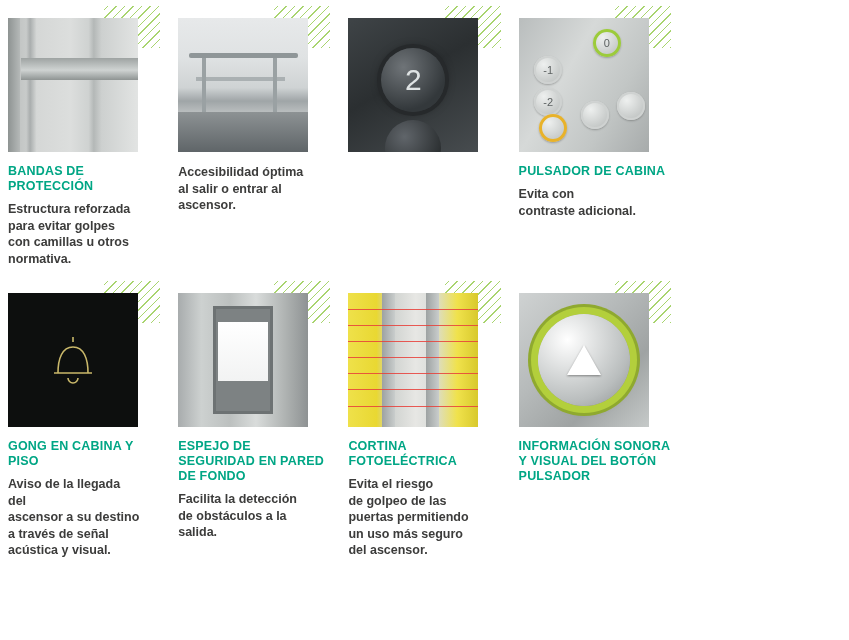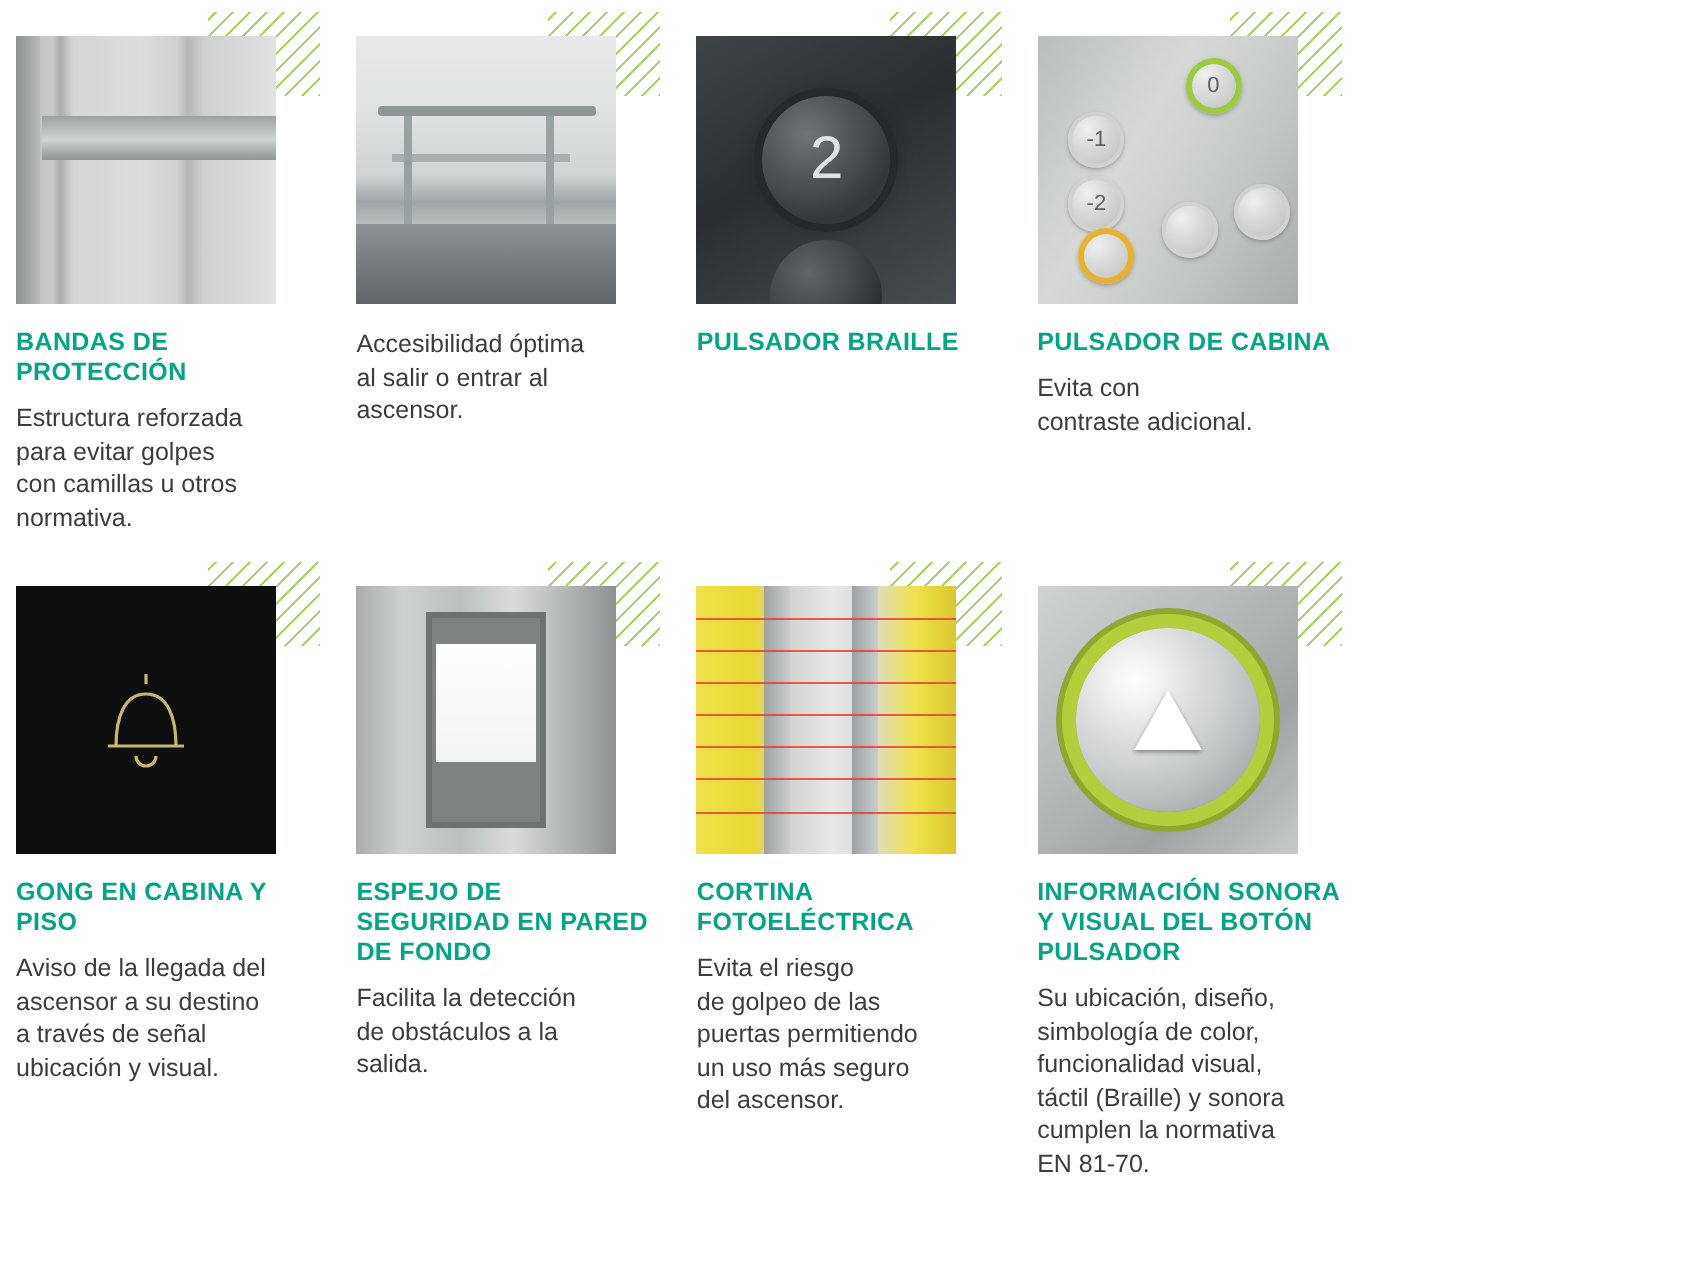--- a/index.html
+++ b/index.html
@@ -75,20 +75,21 @@
     margin: 0 0 7px 0;
     text-transform: uppercase;
   }
   .card-desc {
     font-size: 12.5px;
     line-height: 16.5px;
     color: #3c3c3b;
     margin: 0;
     max-width: 132px;
     white-space: pre-line;
+    font-weight: bold;
   }
 
   
   .ph { position:absolute; inset:0; }
 
   
   .ph-bands {
     background: linear-gradient(90deg,
       #b9bcbb 0%, #c8cbca 14%, #a9adad 17%,
       #d5d7d6 22%, #dcdedd 48%, #cfd2d1 62%,
@@ -289,22 +290,20 @@
     <div class="card">
       <div class="thumb-wrap">
         <div class="hatch"></div>
         <div class="photo">
           <div class="ph ph-braille">
             <div class="btn2"></div>
             <div class="btn">2</div>
           </div>
         </div>
       </div>
-      <p class="card-title">PULSADOR
-BRAILLE</p>
       <p class="card-desc"></p>
     </div>
 
     <div class="card">
       <div class="thumb-wrap">
         <div class="hatch"></div>
         <div class="photo">
           <div class="ph ph-panel">
             <div class="b g" style="left:57%;top:8%;">0</div>
             <div class="b" style="left:12%;top:28%;">-1</div>
@@ -333,21 +332,21 @@
               <path d="M31 8 v5 M16 44 c0-14 4-26 15-26 s15 12 15 26 z M12 44 h38 M26 49 a5 5 0 0 0 10 0" fill="none" stroke="#c9b86a" stroke-width="1.6"></path>
             </svg>
           </div>
         </div>
       </div>
       <p class="card-title">GONG EN CABINA
 Y PISO</p>
       <p class="card-desc">Aviso de la llegada del
 ascensor a su destino
 a través de señal
-ubicación y visual.</p>
+acústica y visual.</p>
     </div>
 
 
     <div class="card">
       <div class="thumb-wrap">
         <div class="hatch"></div>
         <div class="photo">
           <div class="ph ph-mirror">
             <div class="frame"></div>
             <div class="glass"></div>
@@ -395,21 +394,15 @@
             <div class="ring">
               <div class="arrow"></div>
             </div>
           </div>
         </div>
       </div>
       <p class="card-title">INFORMACIÓN
 SONORA Y VISUAL
 DEL BOTÓN
 PULSADOR</p>
-      <p class="card-desc">Su ubicación, diseño,
-simbología de color,
-funcionalidad visual,
-táctil (Braille) y sonora
-cumplen la normativa
-EN 81-70.</p>
     </div>
   </div>
 </div>
 
 </body></html>

